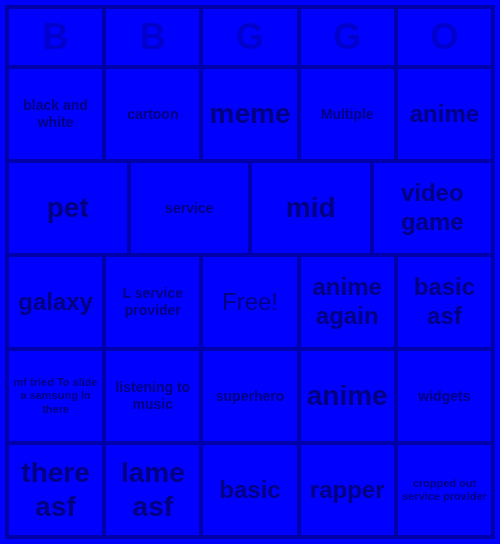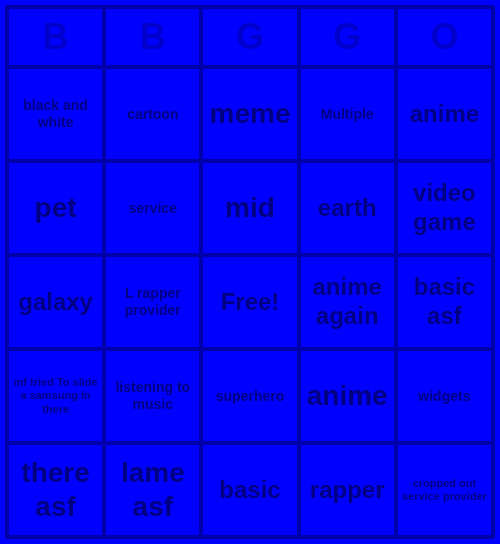--- a/index.html
+++ b/index.html
@@ -80,21 +80,21 @@
     .grid-cell.xlarge {
       font-size: 28px;
     }
 
     .grid-cell.small {
       font-size: 11px;
     }
 
     .free-cell {
       font-size: 24px;
-      font-weight: bold;
+      font-weight: normal;
     }
   </style>
 </head>
 <body>
 
 <div class="bingo-card">
   <div class="header-row">
   <div class="header-cell">B</div>
       <div class="header-cell">B</div>
       <div class="header-cell">G</div>
@@ -106,26 +106,25 @@
         <div class="grid-cell">black and white</div>
         <div class="grid-cell">cartoon</div>
         <div class="grid-cell xlarge">meme</div>
         <div class="grid-cell">Multiple</div>
         <div class="grid-cell large">anime</div>
       </div>
       <div class="grid-row">
         <div class="grid-cell xlarge">pet</div>
         <div class="grid-cell">service</div>
         <div class="grid-cell xlarge">mid</div>
-        <div class="grid-cell large">earth</div>
         <div class="grid-cell large">video game</div>
       </div>
       <div class="grid-row">
         <div class="grid-cell large">galaxy</div>
-        <div class="grid-cell">L rapper provider</div>
+        <div class="grid-cell">L service provider</div>
         <div class="grid-cell free-cell">Free!</div>
         <div class="grid-cell large">anime again</div>
         <div class="grid-cell large">basic asf</div>
       </div>
       <div class="grid-row">
         <div class="grid-cell small">mf tried To slide a samsung In there</div>
         <div class="grid-cell">listening to music</div>
         <div class="grid-cell">superhero</div>
         <div class="grid-cell xlarge">anime</div>
         <div class="grid-cell">widgets</div>

